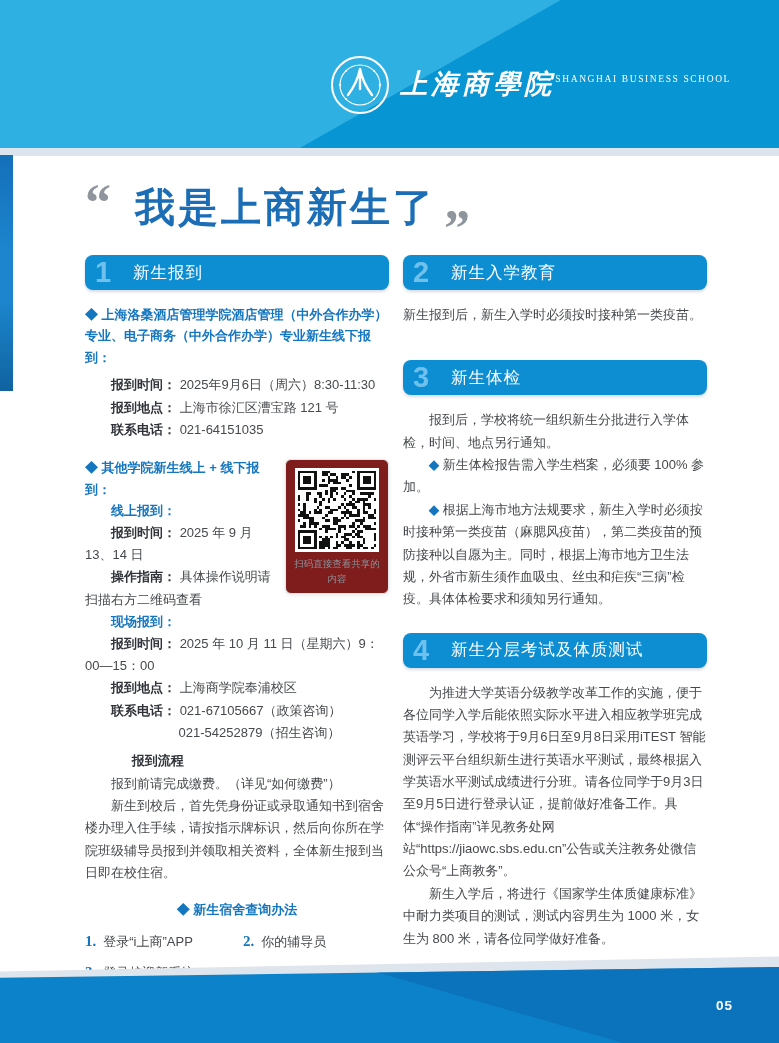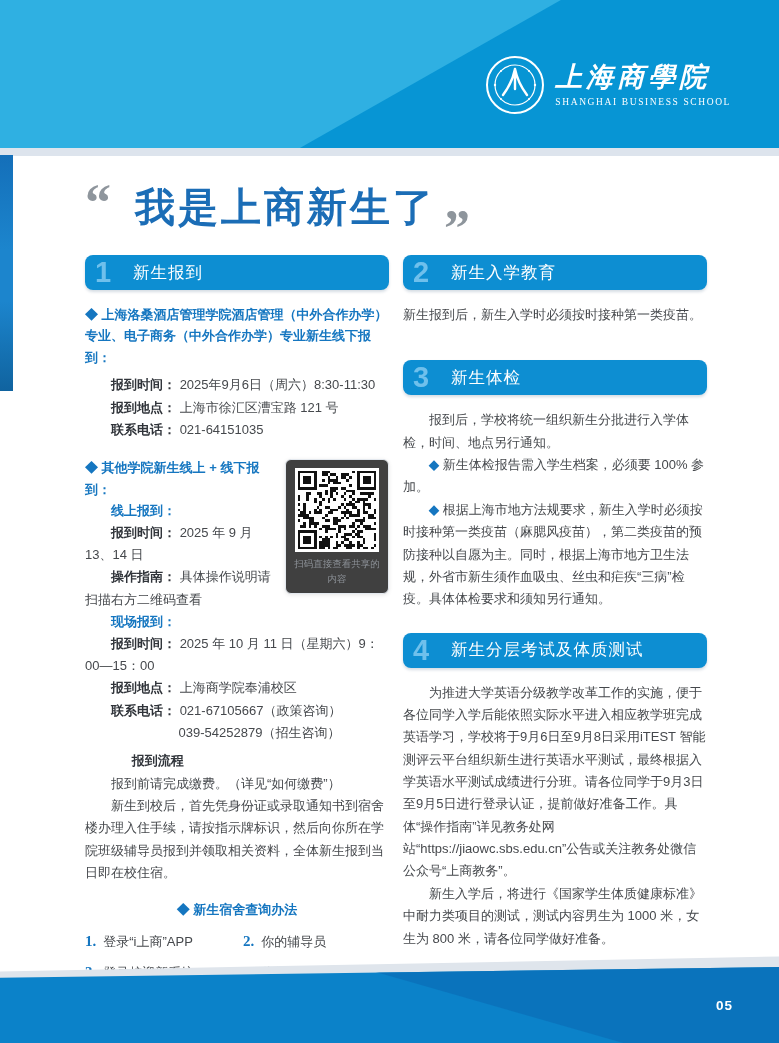--- a/index.html
+++ b/index.html
@@ -7,21 +7,21 @@
   body {
     height:1043px; position:relative; overflow:hidden; background:#ffffff;
     font-family:"Liberation Sans", sans-serif; color:#45484c;
   }
   
   .header { position:relative; height:148px; background:#0795d4; }
   .header-light { position:absolute; inset:0; background:#2fb0e2;
     clip-path:polygon(0 0, 72% 0, 38.5% 100%, 0 100%); }
   .logo { position:absolute; top:55px; right:48px; display:flex; align-items:center; gap:10px; color:#fff; }
   .seal { width:60px; height:60px; flex:0 0 auto; }
-  .logo-text { display:flex; flex-direction:column; line-height:1.1; }
+  .logo-text { display:flex; flex-direction:row; line-height:1.1; }
   .logo-cn { font-size:27px; font-weight:bold; letter-spacing:4px; font-family:"Liberation Serif", serif; font-style:italic; }
   .logo-en { font-size:9.5px; letter-spacing:1.6px; font-family:"Liberation Serif", serif; margin-top:4px; }
   .top-strip { height:8px; background:#dde4ed; }
   
   .left-bar { position:absolute; left:0; top:155px; width:13px; height:236px;
     background:linear-gradient(180deg,#146fb9 0%,#1c85cd 40%,#1c85cd 62%,#10639f 100%); }
   
   .content { position:relative; padding:24px 72px 0 85px; }
   .title-row { display:flex; align-items:flex-start; margin:0 0 20px 0; }
   .open-quote { font-family:"Liberation Serif", serif; font-weight:bold; font-size:52px; line-height:0.9; color:#8e959c; margin-right:10px; }
@@ -37,21 +37,21 @@
   
   .h-blue { color:#1576c0; font-weight:bold; font-size:13px; line-height:1.65; }
   .p { font-size:13px; line-height:1.72; color:#45484c; }
   .ind { text-indent:2em; }
   .ind35 { text-indent:3.6em; }
   .lbl { font-weight:bold; color:#30343a; }
   .phone2-line { padding-left:7.2em; }
   .bullet { color:#1576c0; font-weight:bold; }
   .mt6{margin-top:6px;} .mt10{margin-top:10px;} .mt14{margin-top:14px;text-align:center;} .mt16{margin-top:16px;} .mt22{margin-top:22px;} .mt34{margin-top:34px;}
   
-  .qr-card { float:right; width:104px; margin:2px 0 6px 8px; background:#404040; border:1px solid #e3e8ee;
+  .qr-card { float:right; width:104px; margin:2px 0 6px 8px; background:#7f1d1d; border:1px solid #e3e8ee;
     border-radius:6px; padding:8px 6px 7px; text-align:center; box-shadow:0 1px 4px rgba(0,0,0,.10); }
   .qr-card svg { width:84px; height:84px; display:block; margin:0 auto; }
   .qr-caption { font-size:9.5px; color:#8b9096; margin-top:5px; line-height:1.5; }
   
   .dorm-list { display:flex; flex-wrap:wrap; row-gap:9px; margin-top:10px; }
   .dorm-item { display:flex; align-items:baseline; width:52%; font-size:13px; line-height:1.5; }
   .dorm-item:nth-child(2n){ width:48%; }
   .dorm-item.wide { width:100%; }
   .dorm-item .n { color:#1576c0; font-weight:bold; font-family:"Liberation Serif", serif; font-size:15px; margin-right:7px; flex:0 0 auto; }
   
@@ -429,21 +429,21 @@
         </div>
         <div class="p ind">
           <span class="lbl">报到地点：</span>
           <span>上海商学院奉浦校区</span>
         </div>
         <div class="p ind">
           <span class="lbl">联系电话：</span>
           <span>021-67105667（政策咨询）</span>
         </div>
         <div class="p phone2-line">
-          <span>039-54252879（招生咨询）</span>
+          <span>021-54252879（招生咨询）</span>
         </div>
         <div class="p ind35 mt6">
           <span class="lbl">报到流程</span>
         </div>
         <div class="p ind">报到前请完成缴费。（详见“如何缴费”）</div>
         <div class="p ind">新生到校后，首先凭身份证或录取通知书到宿舍楼办理入住手续，请按指示牌标识，然后向你所在学院班级辅导员报到并领取相关资料，全体新生报到当日即在校住宿。</div>
       </div>
 
       <div class="h-blue mt14">◆ 新生宿舍查询办法</div>
       <div class="dorm-list">

